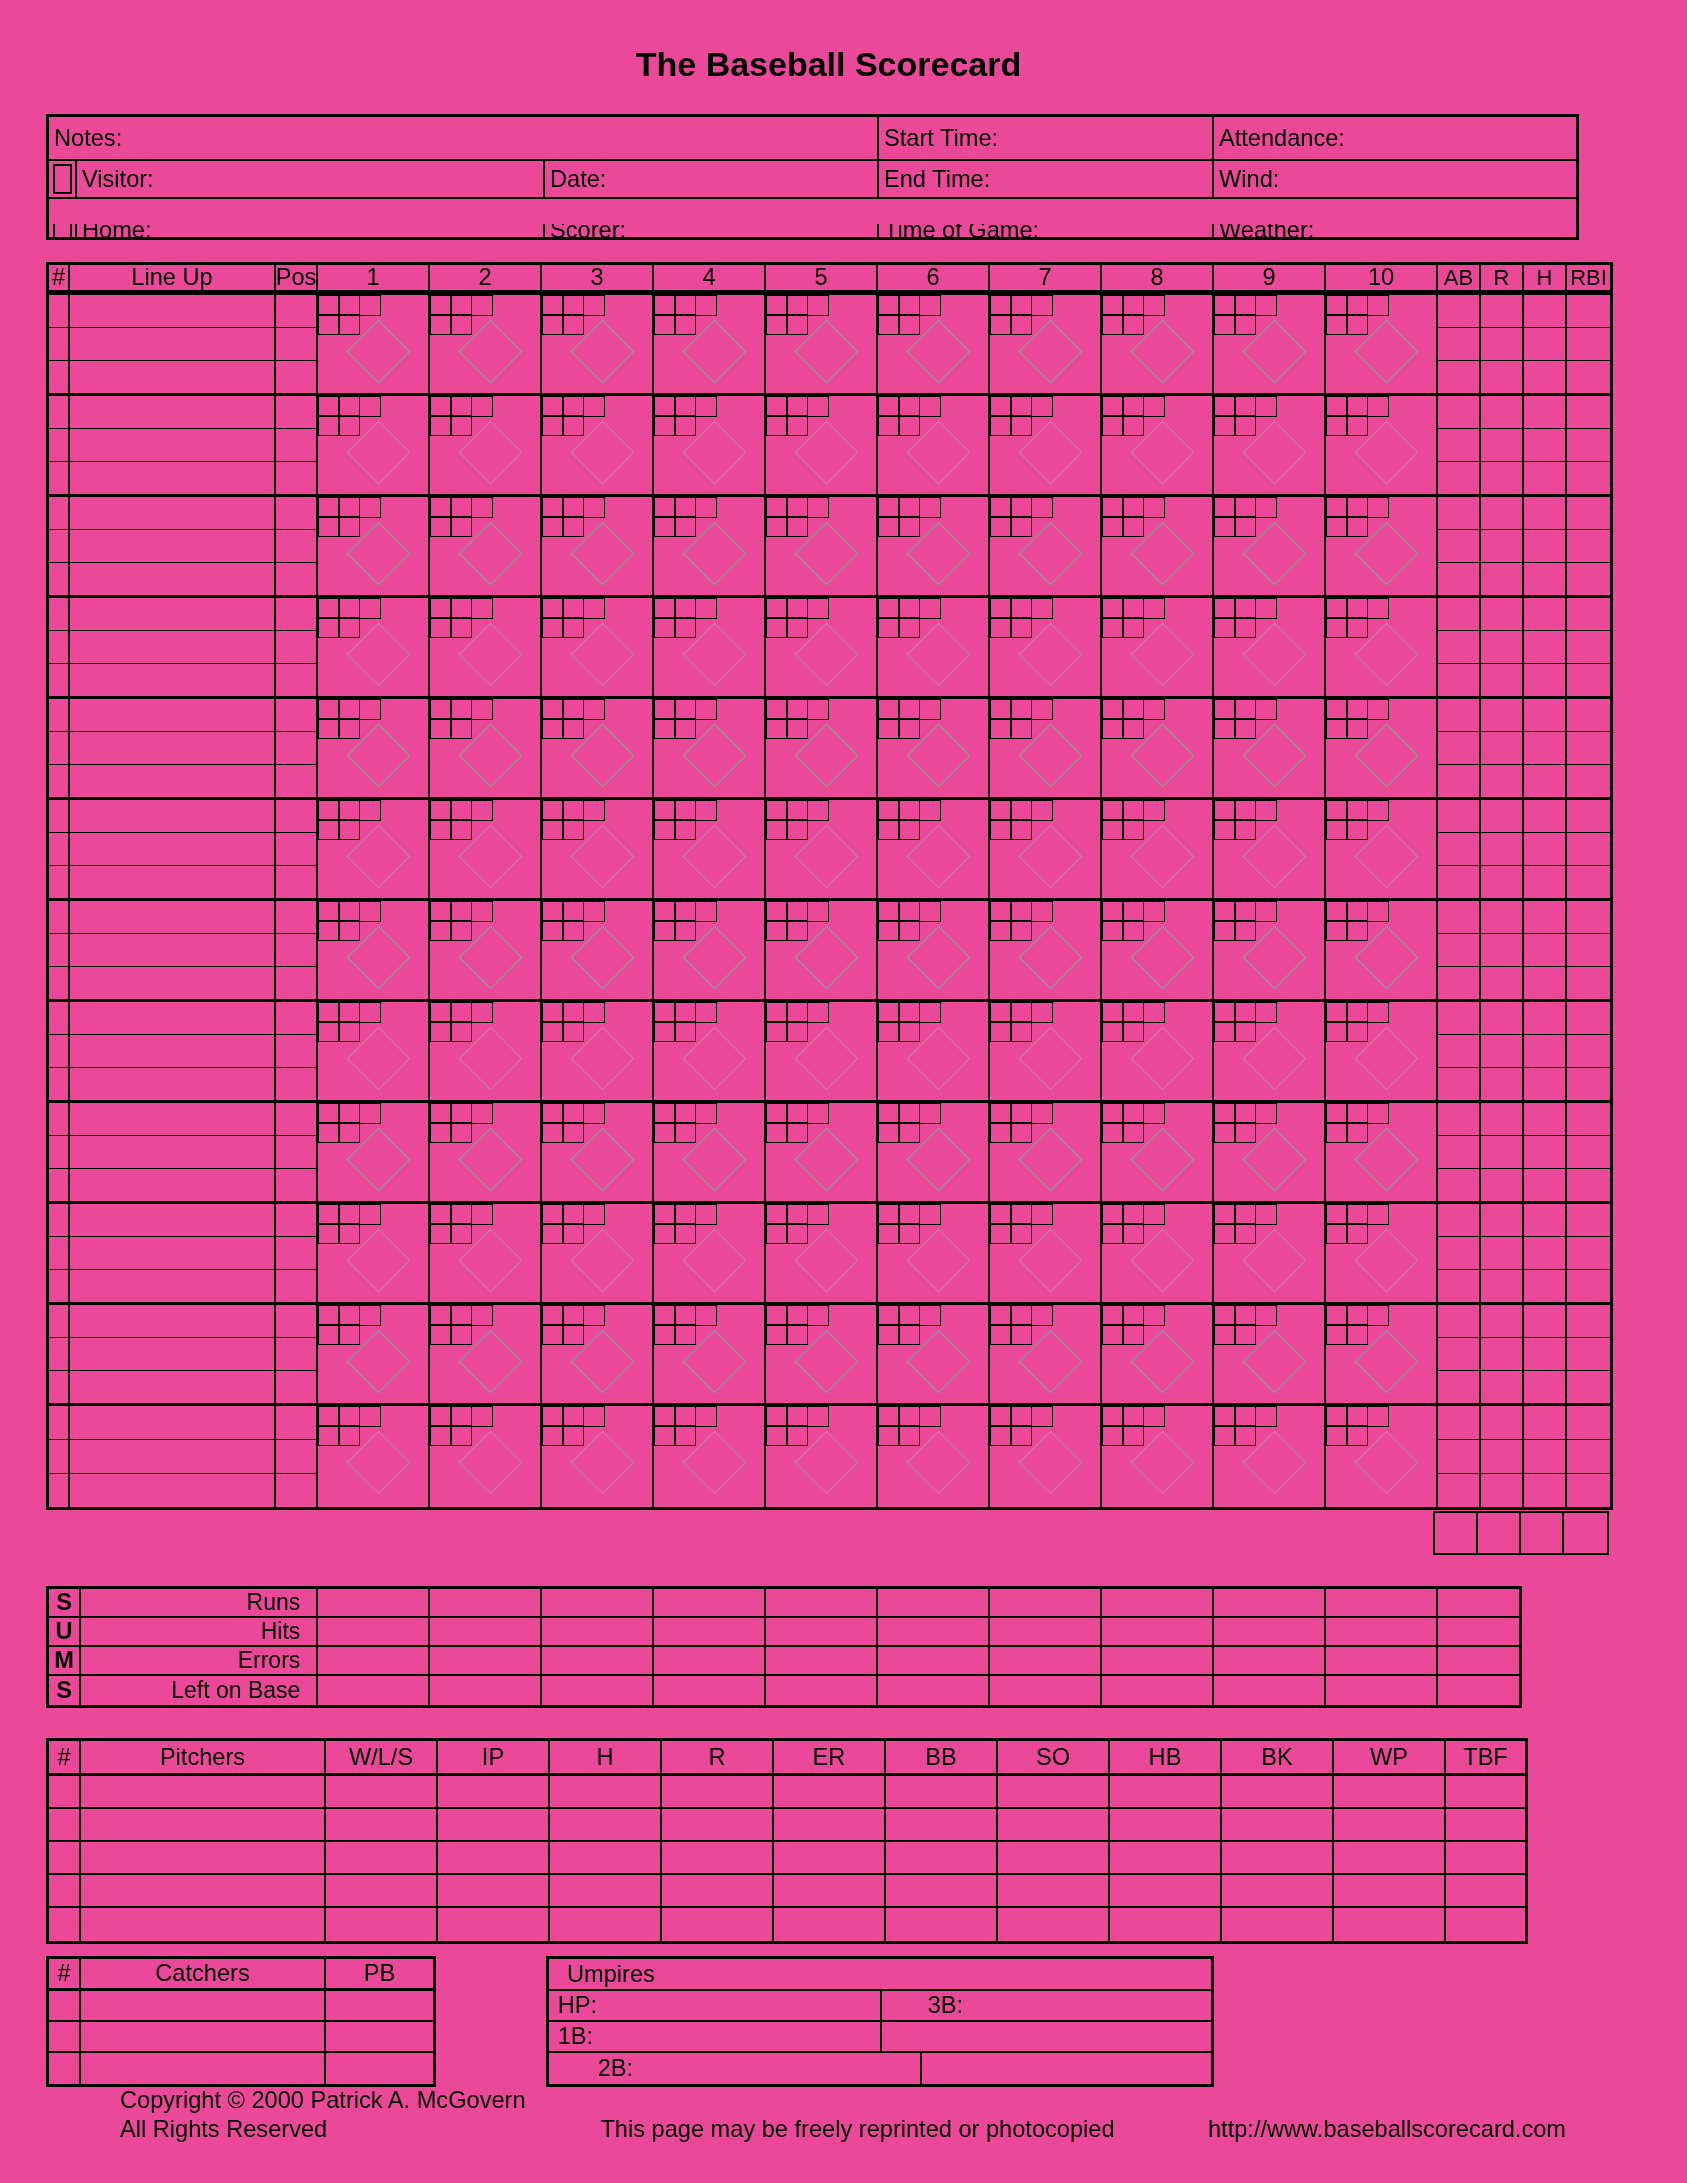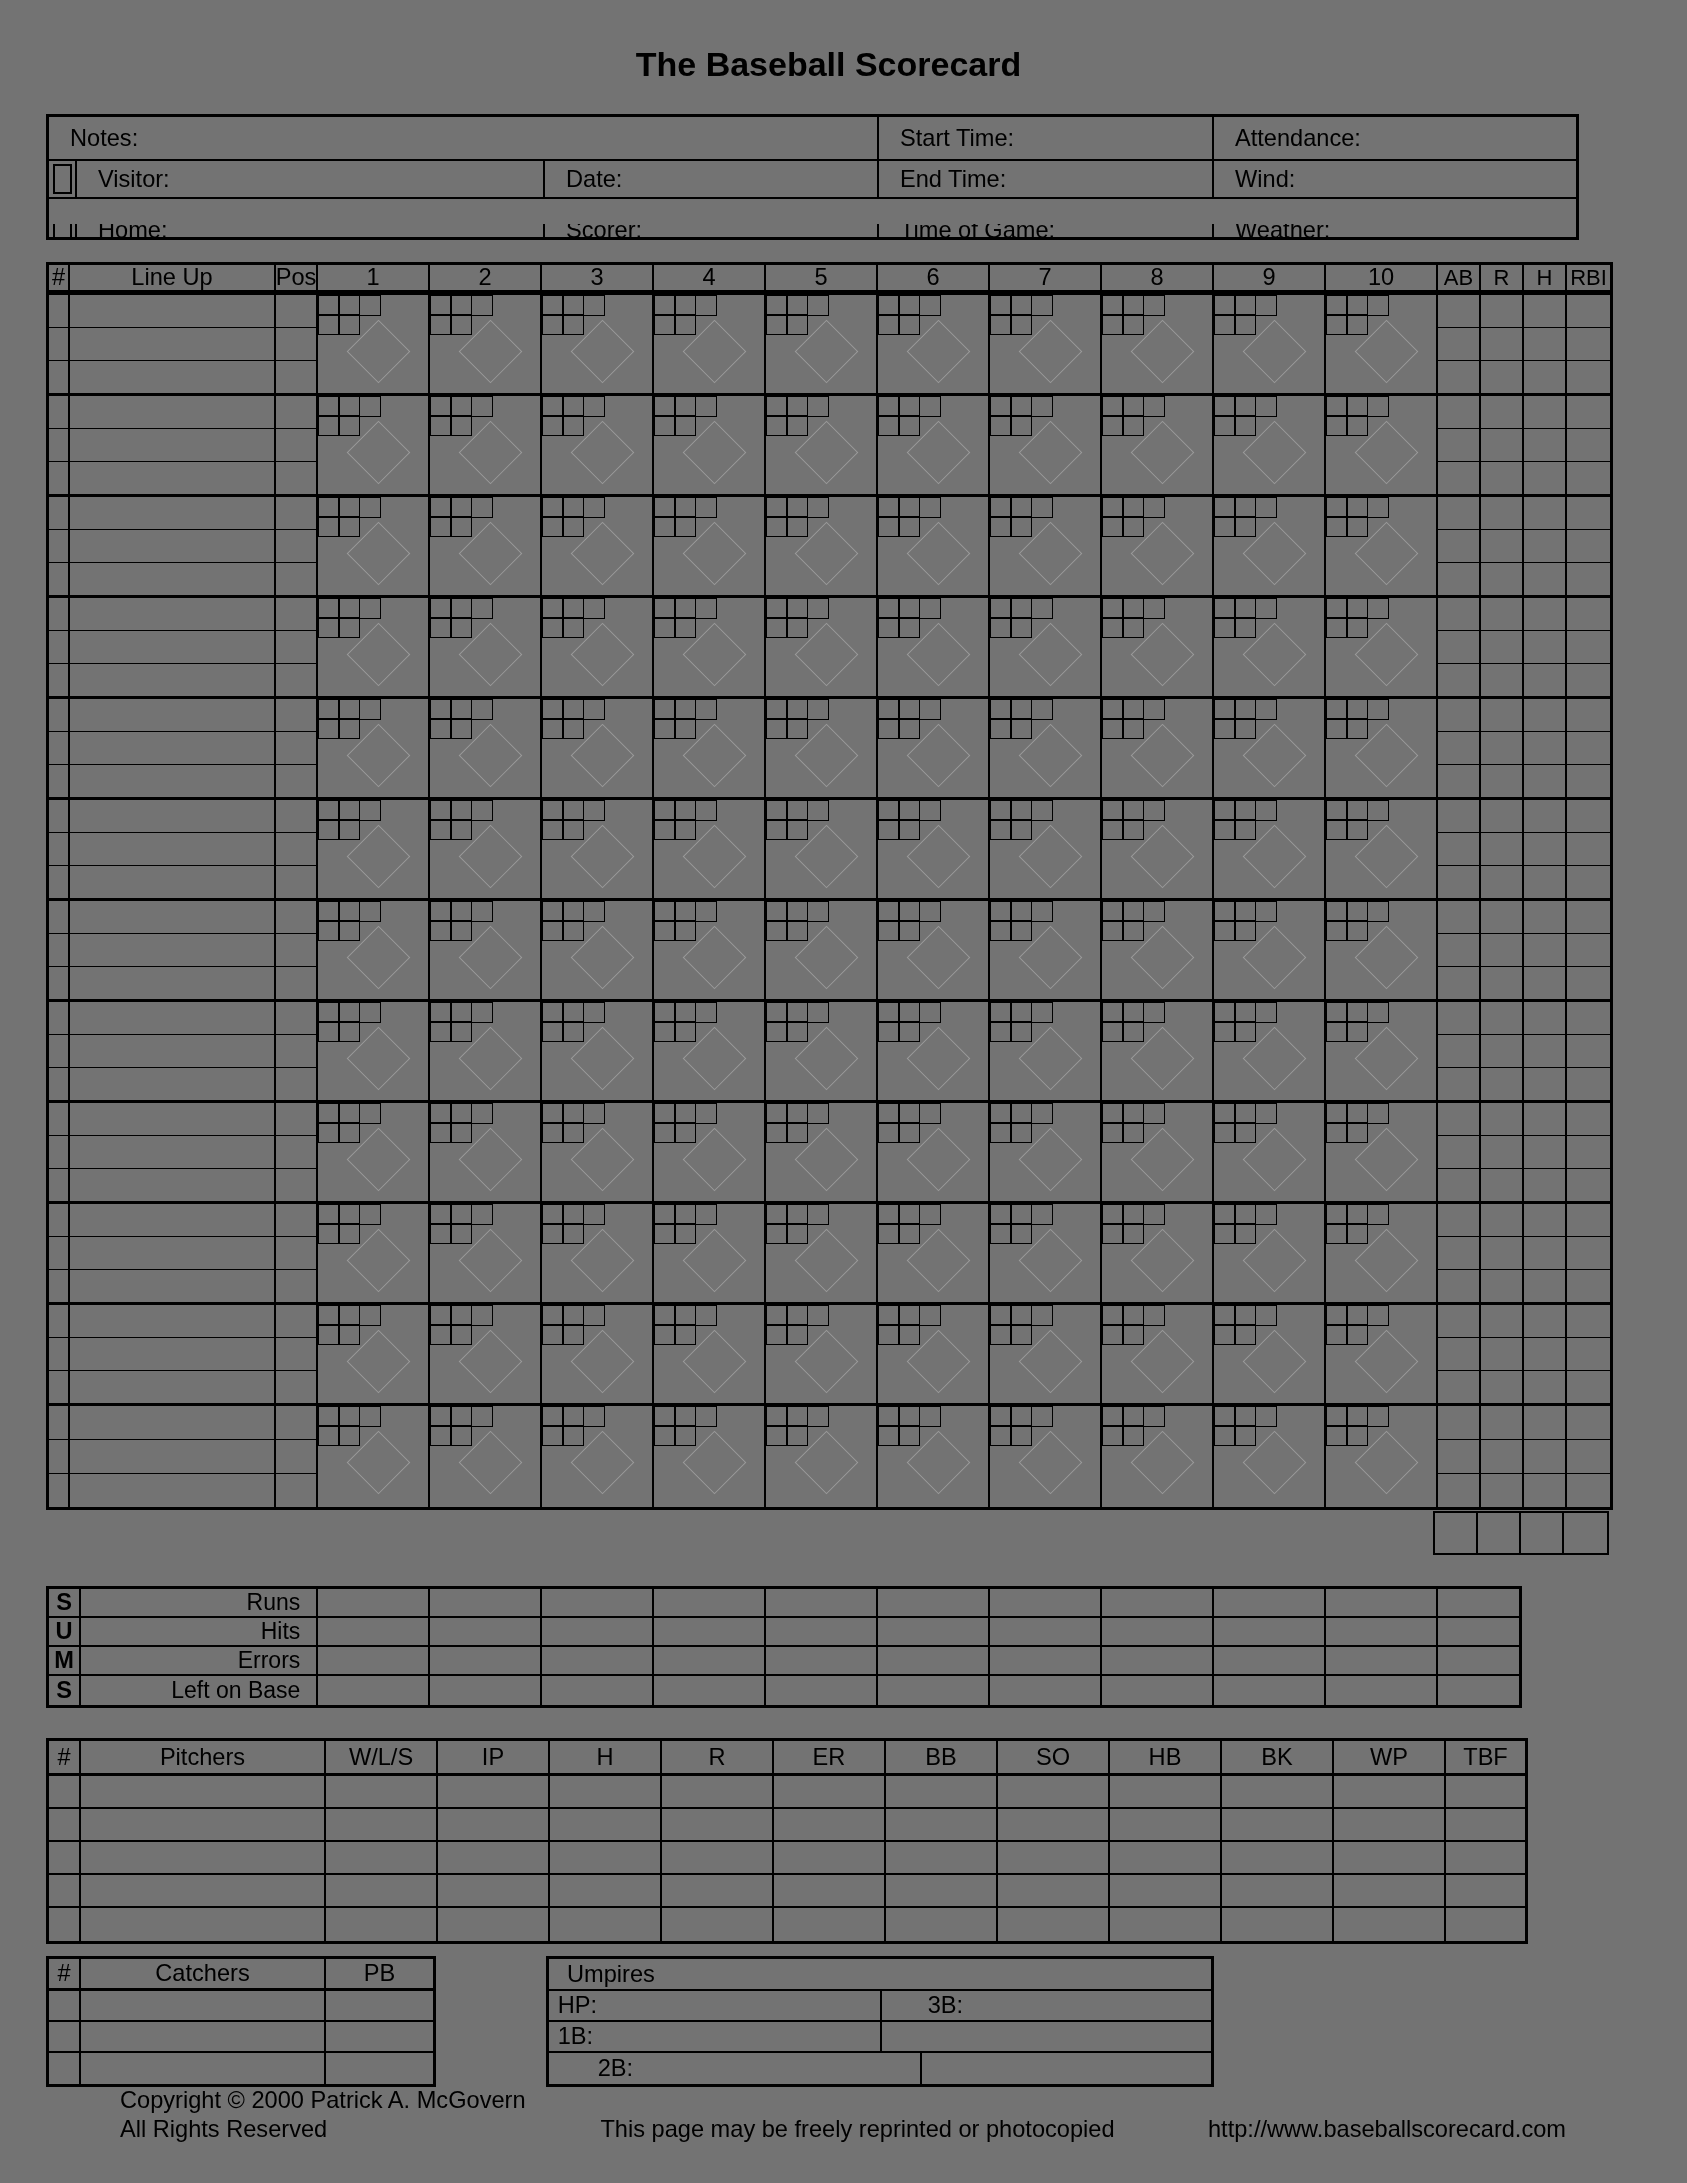--- a/index.html
+++ b/index.html
@@ -1,27 +1,27 @@
 <!DOCTYPE html>
 <html style="font-size:14px"><head>
 <meta charset="utf-8">
 <style>
   html,body { margin:0; padding:0; background:#fff; }
-  .page { position:relative; width:1687px; height:2184px; background:#737373;
+  .page { position:relative; width:1687px; height:2184px; background:#ec4899;
           font-family:"Liberation Sans", sans-serif; color:#000; overflow:hidden; }
 
   .title { position:absolute; left:46px; top:45px; width:1565px; text-align:center;
            font-size:34px; font-weight:700; letter-spacing:0; }
 
   
   #info-table { position:absolute; left:46px; top:114px; border:3.5px solid #000;
                 display:grid; grid-template-columns:28px 468px 334px 335px 362px;
                 grid-template-rows:44px 38px 38px; }
   .it-cell { border-right:2.6px solid #000; border-bottom:2.6px solid #000; box-sizing:border-box;
-             display:flex; align-items:center; padding-left:21px; font-size:23.6px; overflow:hidden; }
+             display:flex; align-items:center; padding-left:5px; font-size:23.6px; overflow:hidden; }
   .it-cell.last { border-right:0; }
   .it-cell.bot  { border-bottom:0;margin-top:25px; }
   .it-notes { grid-column:1 / 4; }
   .cb-cell { padding:0; justify-content:center; }
   .checkbox { width:19px; height:30px; border:2.6px solid #000; box-sizing:border-box; }
 
   
   #main-grid { position:absolute; left:46px; top:262px; border:3.5px solid #000; width:fit-content; }
   .mg-row { display:grid; grid-template-columns:21px 206px 42px repeat(10,112px) repeat(4,43px); }
   .gh { height:30px; border-right:2.6px solid #000; border-bottom:5.2px solid #000; box-sizing:border-box;

